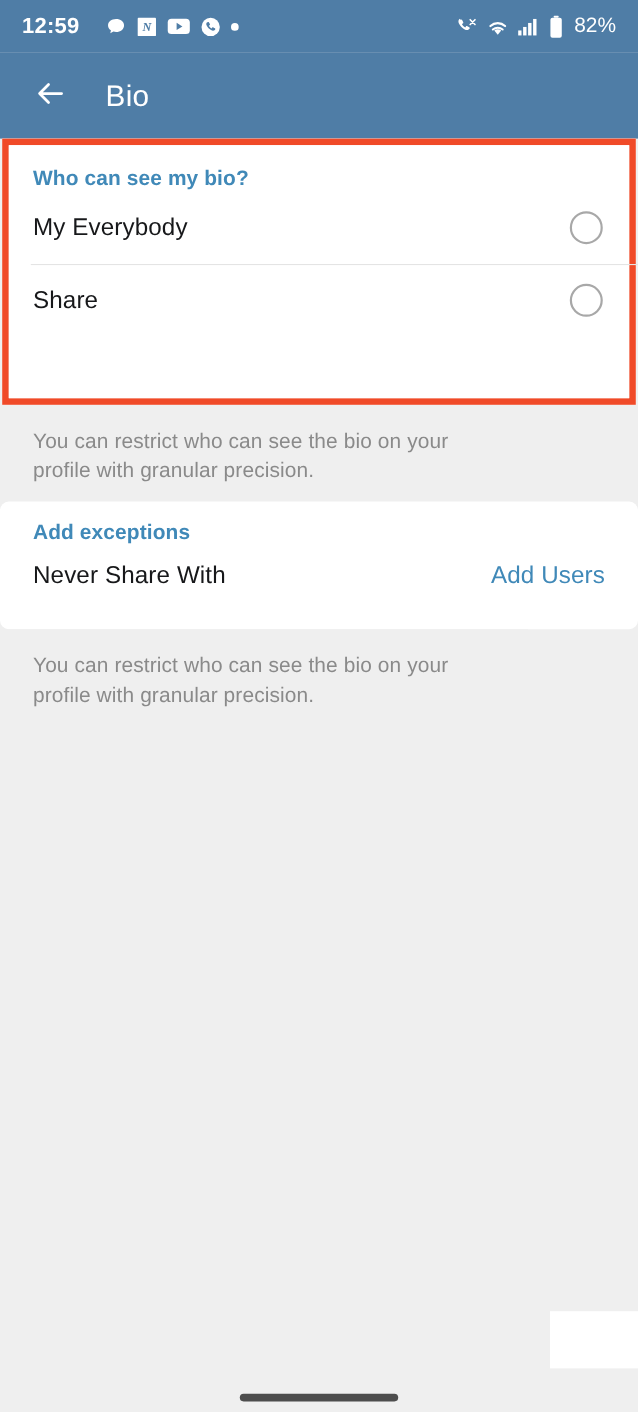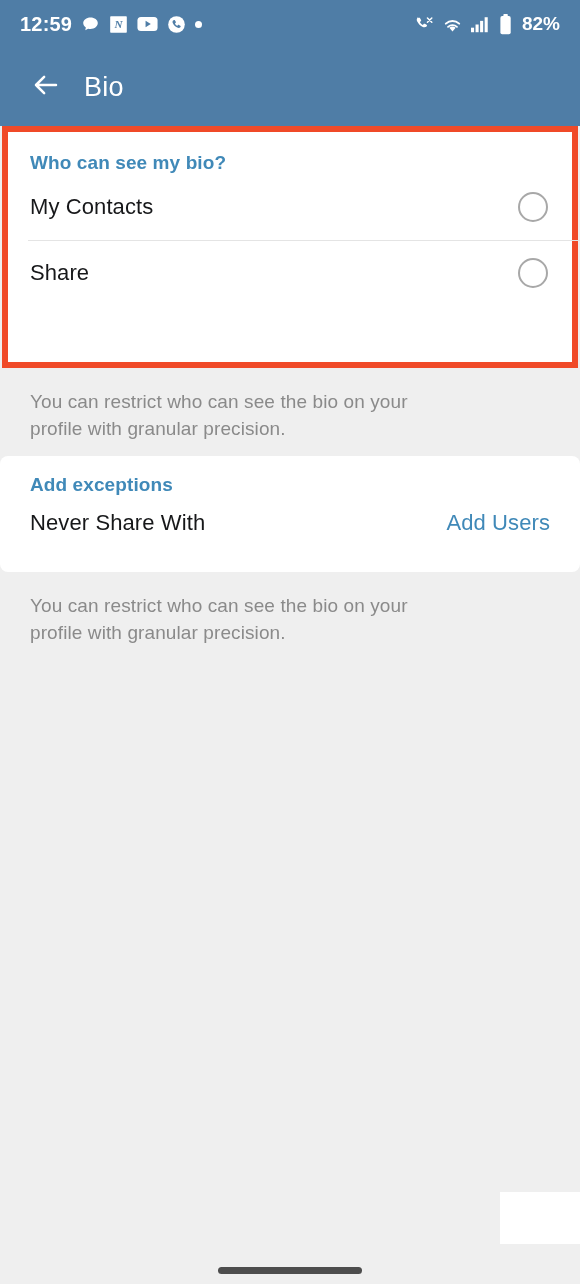--- a/index.html
+++ b/index.html
@@ -13,41 +13,41 @@
 
   
   .statusbar {
     position:absolute; top:0; left:0; width:580px; height:48px;
     background:#4f7da6;
     display:flex; align-items:center;
     padding:0 20px;
     color:#ffffff;
   }
   .sb-left { display:flex; align-items:center; gap:9px; flex:1; }
-  .sb-time { font-size:20px; font-weight:700; letter-spacing:.2px; color:#fff; margin-right:0; }
+  .sb-time { font-size:20px; font-weight:700; letter-spacing:.2px; color:#fff; margin-right:15px; }
   .sb-right { display:flex; align-items:center; gap:8px; }
-  .sb-batt-pct { font-size:19px; font-weight:700; color:#fff; margin-left:2px; }
+  .sb-batt-pct { font-size:19px; font-weight:400; color:#fff; margin-left:2px; }
   .ic { display:block; }
   .dot-ic { width:7px; height:7px; border-radius:50%; background:#fff; }
 
   
   .appbar {
     position:absolute; top:48px; left:0; width:580px; height:78px;
     background:#4f7da6;
     display:flex; align-items:center;
     padding-left:24px;
   }
   .back-btn {
     width:44px; height:44px;
     display:flex; align-items:center; justify-content:center;
     cursor:pointer;
   }
   .appbar-title {
     color:#ffffff; font-size:27px; font-weight:400;
-    margin-left:16px; letter-spacing:.2px;
+    margin-left:28px; letter-spacing:.2px;
   }
 
   
   .highlight {
     position:absolute; top:126px; left:2px;
     width:576px; height:242px;
     border:6px solid #f04a28;
     background:#ffffff;
     z-index:5;
   }
@@ -230,21 +230,21 @@
     <div class="appbar-title">Bio</div>
   </div>
 
   <div class="highlight"></div>
 
   <div class="card-radio">
     <div class="section-title">Who can see my bio?</div>
 
 
     <div class="radio-row">
-      <span class="radio-label">My Contacts</span>
+      <span class="radio-label">My Everybody</span>
       <span class="radio-mark"></span>
     </div>
 
     <div class="radio-row">
       <span class="radio-label">Share</span>
       <span class="radio-mark"></span>
     </div>
   </div>
 
   <div class="note" id="note1">

